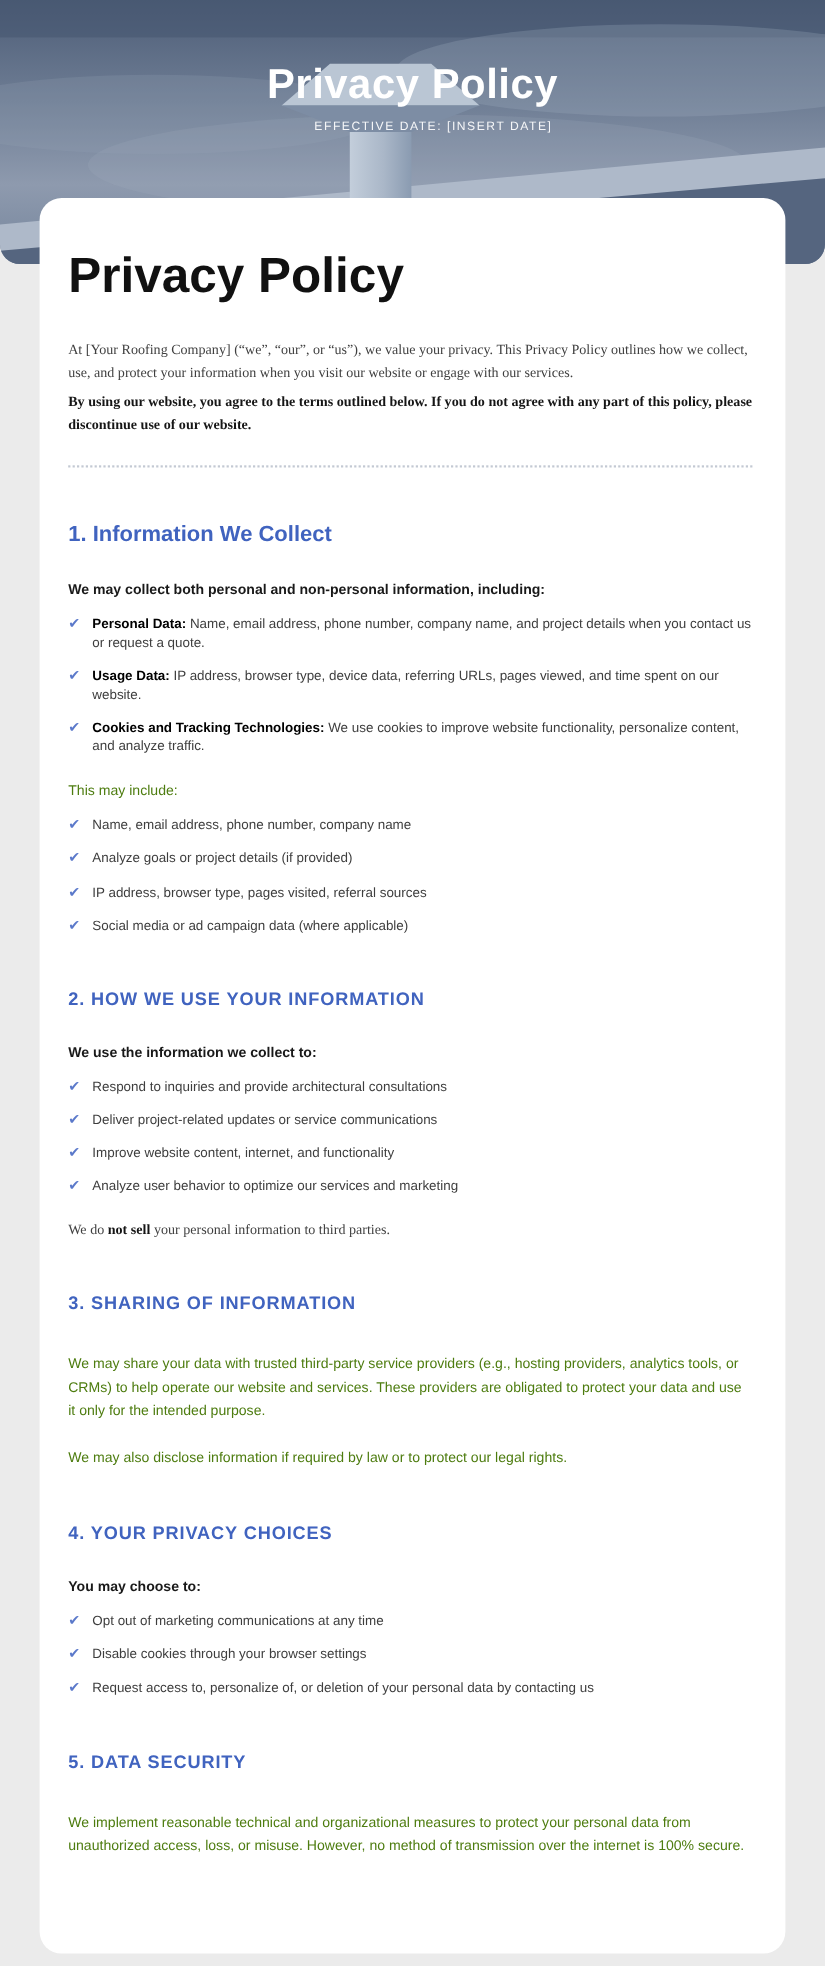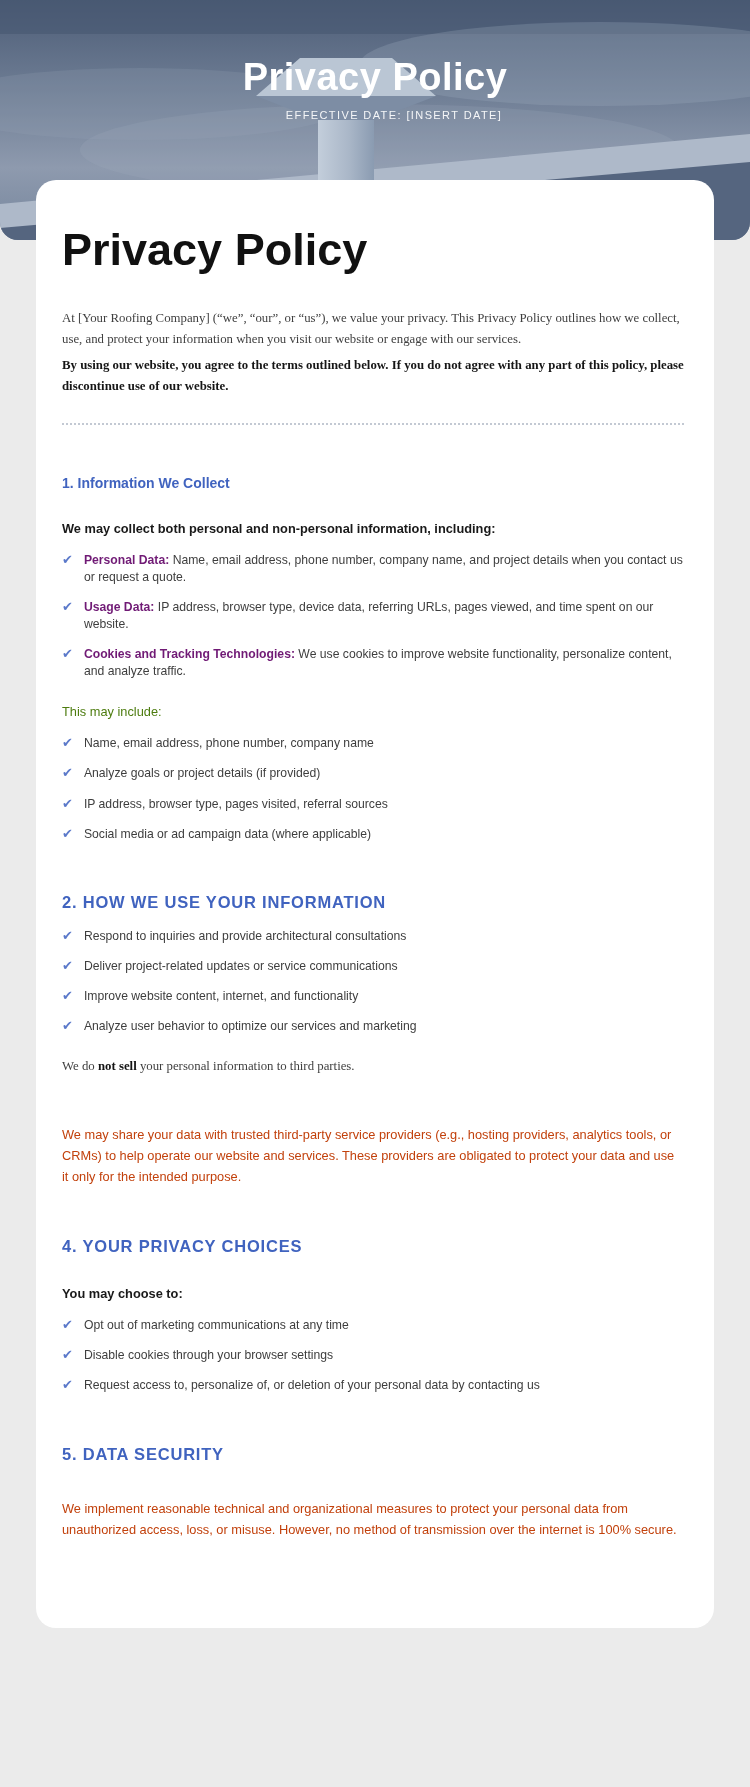--- a/index.html
+++ b/index.html
@@ -63,61 +63,61 @@
   hr.dotted {
     border: none;
     border-top: 2px dotted #c3c9d3;
     margin: 26px 0 0 0;
   }
 
   .section { margin-top: 50px; }
   .section-heading {
     margin: 0;
     color: #4063bf;
-    font-size: 14px;
+    font-size: 20px;
     font-weight: 600;
   }
   .section-heading.caps { font-size: 16.5px; letter-spacing: 0.8px; }
   .section .lead-in {
     margin: 30px 0 0 0;
     font-size: 12.8px;
     font-weight: 700;
     color: #191919;
   }
   .section .lead-plain {
     margin: 24px 0 0 0;
     font-size: 12.8px;
     color: #4d7c0f;
   }
   .section p.body {
     margin: 34px 0 0 0;
     font-size: 12.8px;
     line-height: 1.65;
-    color: #c2410c;
+    color: #4d7c0f;
   }
   .section p.body + p.body { margin-top: 22px; }
 
   ul.checklist { list-style: none; margin: 16px 0 0 0; padding: 0; }
   ul.checklist li {
     display: flex;
     align-items: flex-start;
     gap: 11px;
     margin: 13px 0;
     font-size: 12.2px;
     line-height: 1.4;
     color: #3e3e3e;
   }
   ul.checklist .chk {
     color: #5b79ca;
     font-size: 13px;
     font-weight: 700;
     line-height: 1.3;
     flex: 0 0 auto;
   }
-  ul.checklist strong { color: #701a75; }
+  ul.checklist strong { color: #000000; }
   .notsell { margin: 24px 0 0 0; font-size: 12.8px; color: #3f3f3f; font-family: Liberation Serif, serif; }
   .notsell strong { color: #141414; }
 </style>
 </head>
 <body>
 
 <div class="page">
 
   <div class="hero">
     <svg viewBox="0 0 750 240" preserveAspectRatio="none">
@@ -190,20 +190,21 @@
         </li>
         <li>
           <span class="chk">✔</span>
           <span>Social media or ad campaign data (where applicable)</span>
         </li>
       </ul>
     </div>
 
     <div class="section">
       <h3 class="section-heading caps">2. HOW WE USE YOUR INFORMATION</h3>
+      <p class="lead-in">We use the information we collect to:</p>
       <ul class="checklist">
         <li>
           <span class="chk">✔</span>
           <span>Respond to inquiries and provide architectural consultations</span>
         </li>
         <li>
           <span class="chk">✔</span>
           <span>Deliver project-related updates or service communications</span>
         </li>
         <li>
@@ -212,21 +213,23 @@
         </li>
         <li>
           <span class="chk">✔</span>
           <span>Analyze user behavior to optimize our services and marketing</span>
         </li>
       </ul>
       <p class="notsell"><span>We do </span><strong>not sell</strong><span> your personal information to third parties.</span></p>
     </div>
 
     <div class="section">
+      <h3 class="section-heading caps">3. SHARING OF INFORMATION</h3>
       <p class="body">We may share your data with trusted third-party service providers (e.g., hosting providers, analytics tools, or CRMs) to help operate our website and services. These providers are obligated to protect your data and use it only for the intended purpose.</p>
+      <p class="body">We may also disclose information if required by law or to protect our legal rights.</p>
     </div>
 
     <div class="section">
       <h3 class="section-heading caps">4. YOUR PRIVACY CHOICES</h3>
       <p class="lead-in">You may choose to:</p>
       <ul class="checklist">
         <li>
           <span class="chk">✔</span>
           <span>Opt out of marketing communications at any time</span>
         </li>

